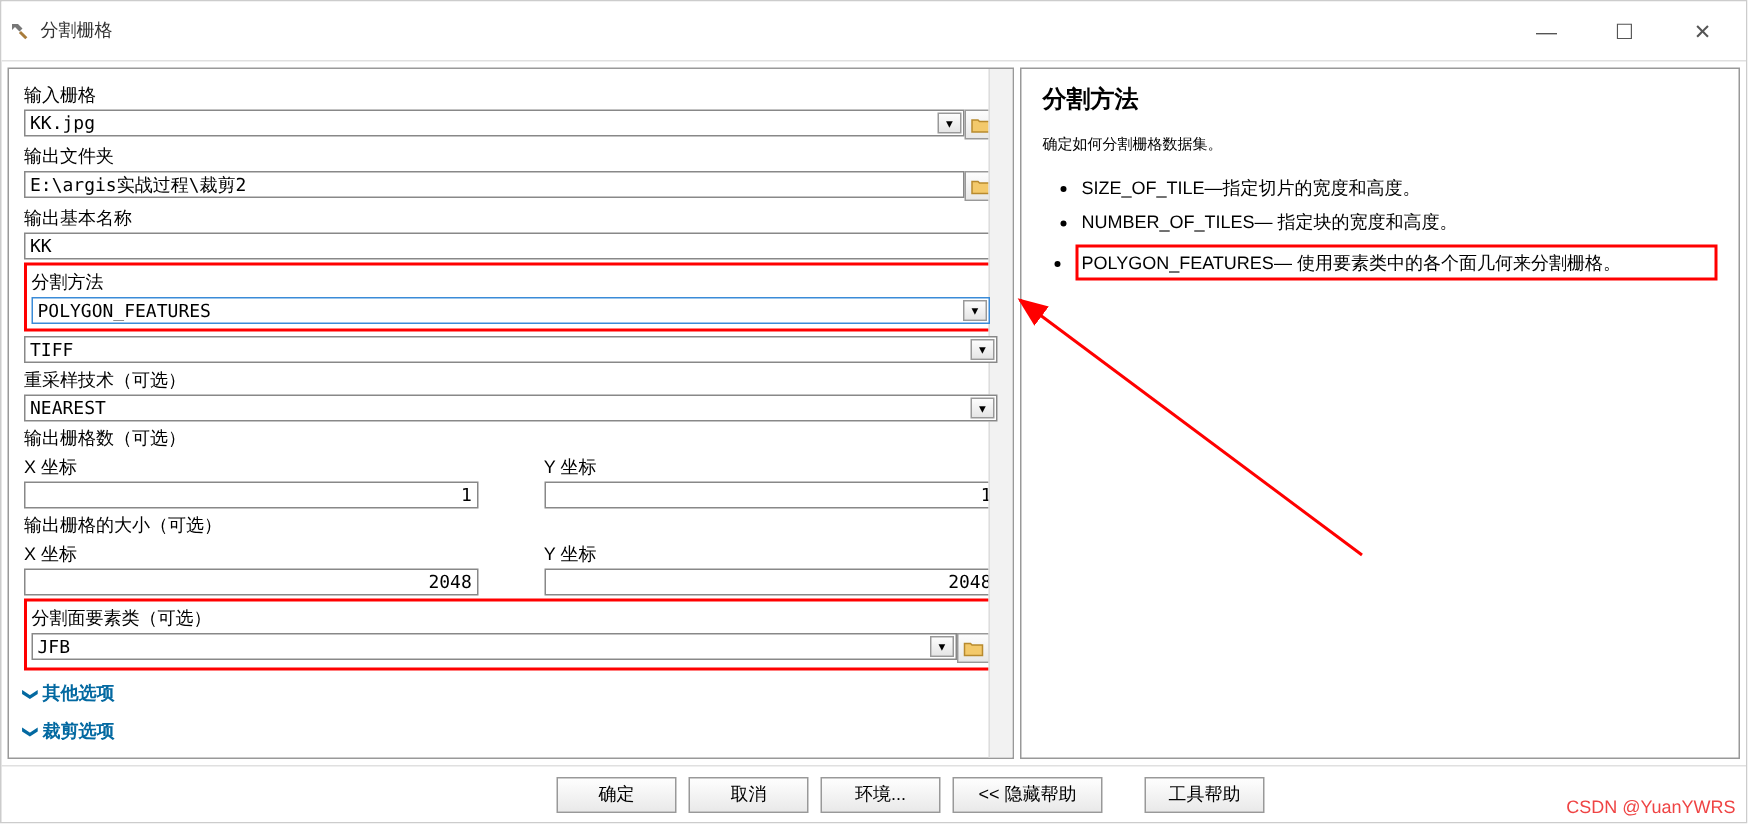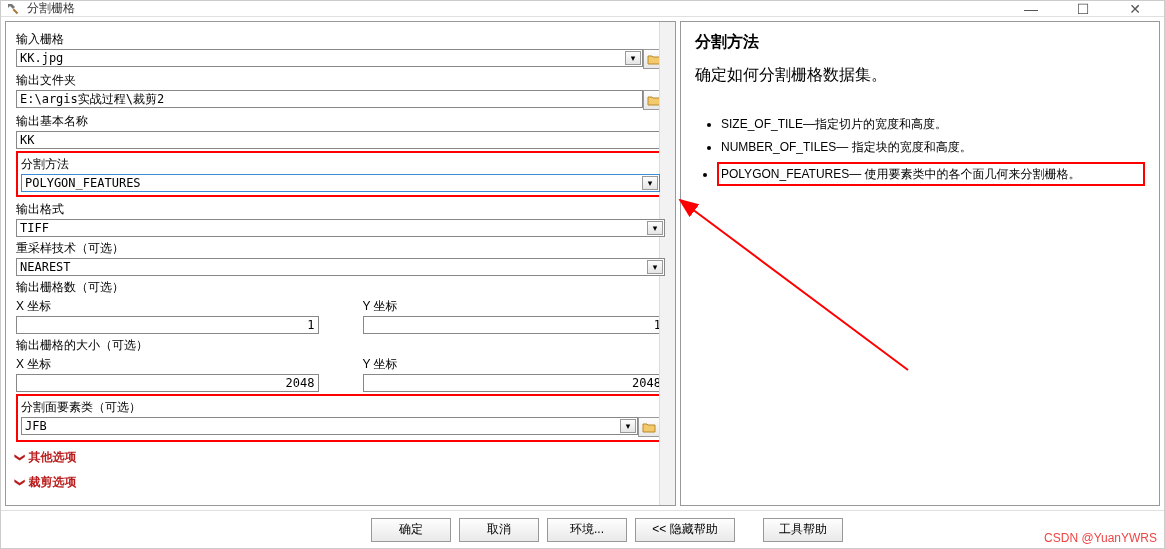--- a/index.html
+++ b/index.html
@@ -14,21 +14,21 @@
     }
     .window {
       width: 1165px;
       height: 549px;
       border: 1px solid #ccc;
       background: #fff;
       display: flex;
       flex-direction: column;
     }
     .titlebar {
-      height: 16px;
+      height: 40px;
       background: #fff;
       border-bottom: 1px solid #e0e0e0;
       display: flex;
       align-items: center;
       padding: 0 4px;
     }
     .titlebar .hammer-icon {
       width: 16px; height: 16px;
       margin-right: 6px;
     }
@@ -95,42 +95,42 @@
       margin-bottom: 3px;
     }
     .coords { display: flex; gap: 44px; }
     .coord-col { flex: 1; }
     .coord-col .text-input { text-align: right; width: 100%; }
     .expander {
       font-size: 12px;
       font-weight: bold;
       padding: 4px 0;
       cursor: pointer;
-      color: #b91c1c;
+      color: #0369a1;
     }
     .expander::before { content: "❯ "; font-size:10px; display:inline-block; transform: rotate(90deg); margin-right:4px;}
     .button-bar {
       height: 38px;
       display: flex;
       align-items: center;
       justify-content: flex-start;
       padding: 0 10px;
       border-top: 1px solid #e0e0e0;
     }
     .btn {
       min-width: 80px;
       height: 24px;
       border: 1px solid #999;
       background: linear-gradient(#fefefe,#e9e9e9);
       font-size: 12px;
       cursor: pointer;
       padding: 0 10px;
     }
     .help-title { font-size: 16px; font-weight: bold; margin-bottom: 12px; }
-    .help-desc { font-size: 16px; margin-bottom: 30px; }
+    .help-desc { font-size: 10px; margin-bottom: 14px; }
     .help-list { list-style: disc; padding-left: 26px; font-size: 12px; }
     .help-list li { margin-bottom: 6px; line-height: 1.4; }
     .red-help-box {
       border: 2px solid #ff0000;
       padding: 2px 20px 2px 2px;
       margin-left: -4px;
     }
     .watermark {
       position: absolute;
       bottom: 4px; right: 8px;
@@ -206,21 +206,20 @@
 
       <div class="red-box">
         <span class="form-label">分割方法</span>
         <div class="dropdown-wrap">
           <input class="text-input" style="width: 100%; border-color: rgb(58, 139, 216);" value="POLYGON_FEATURES">
           <span class="dropdown-arrow">▾</span>
         </div>
       </div>
 
       <div class="form-row">
-        <span class="form-label">输出格式</span>
         <div class="dropdown-wrap">
           <input class="text-input" style="width: 100%;" value="TIFF">
           <span class="dropdown-arrow">▾</span>
         </div>
       </div>
 
       <div class="form-row">
         <span class="form-label">重采样技术（可选）</span>
         <div class="dropdown-wrap">
           <input class="text-input" style="width: 100%;" value="NEAREST">

